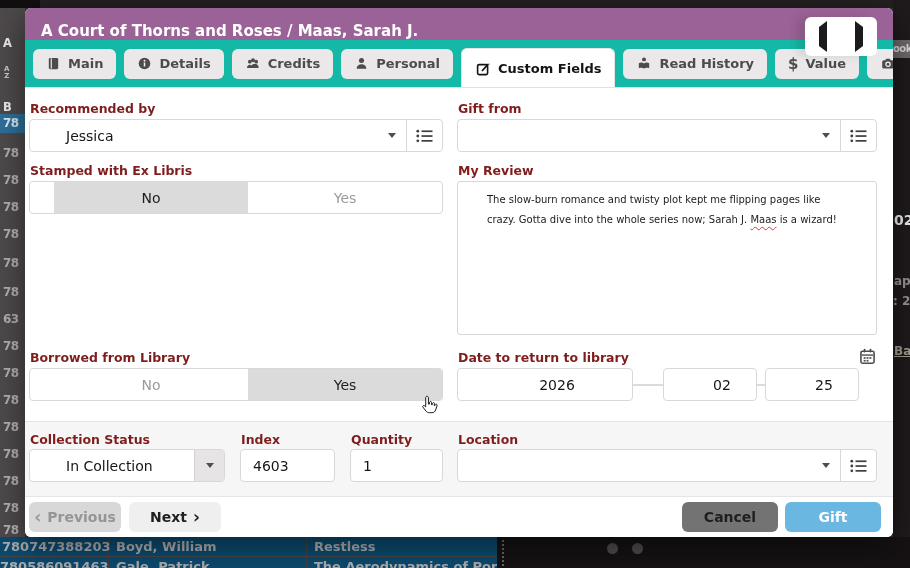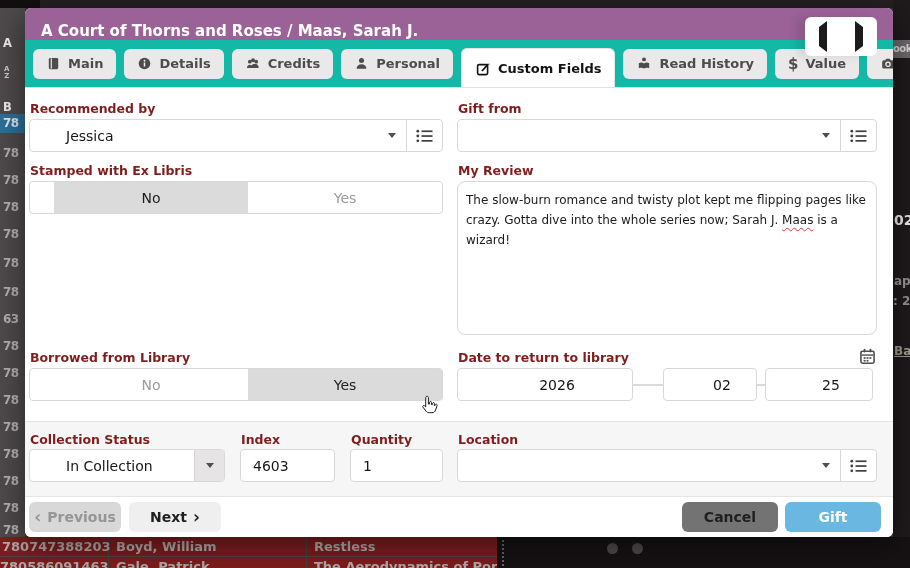--- a/index.html
+++ b/index.html
@@ -12,21 +12,21 @@
   .bg-left { position:absolute; left:0; top:8px; width:25px; height:529px; background:#4e4a4c; overflow:hidden; }
   .lsi { position:absolute; left:3px; font-size:12px; color:#b2afb0; font-weight:600; letter-spacing:-0.5px; }
   .lsi.hdr { color:#eeecec; font-weight:bold; font-size:11.5px; }
   .lsi.hl { left:0; top:106px; width:25px; height:19px; line-height:19px; padding-left:3px; background:#2e6f99; color:#d8e8f3; }
   .sort-icon { position:absolute; left:4px; top:58px; color:#cac7c8; font-size:7px; line-height:7px; font-weight:bold; text-align:center; }
   .bg-right { position:absolute; left:893px; top:0; width:17px; height:568px; background:#1f1a1c; overflow:hidden; }
   .bg-right .hdrband { position:absolute; left:0; top:40px; width:17px; height:18px; background:#6e696c; color:#ddd9db; font-size:10px; font-weight:bold; line-height:18px; letter-spacing:-0.5px; }
   .frag { position:absolute; left:1px; color:#9a9597; font-size:12px; font-weight:600; white-space:nowrap; }
   .frag.big { color:#f0eeee; font-weight:bold; font-size:14px; }
   .frag.link { color:#a59f90; text-decoration:underline; }
-  .bg-table { position:absolute; left:0; top:537px; width:497px; height:31px; background:#7f1d1d; overflow:hidden; }
+  .bg-table { position:absolute; left:0; top:537px; width:497px; height:31px; background:#0c4a6e; overflow:hidden; }
   .bg-table .vline { position:absolute; top:0; width:1px; height:31px; background:#434042; }
   .bg-table .hline { position:absolute; left:0; top:19px; width:497px; height:1px; background:#4a4648; }
   .btc { position:absolute; color:#aeabac; font-size:13px; font-weight:600; white-space:nowrap; }
   .bg-dark { position:absolute; left:497px; top:537px; width:413px; height:31px; background:#161214; }
   .bg-dark .dot { position:absolute; top:6px; width:11px; height:11px; border-radius:50%; background:#4e4a4c; }
   .dots-divider { position:absolute; left:502px; top:540px; height:26px; border-left:2px dotted #6a6668; }
 
   
   .modal { position:absolute; left:25px; top:8px; width:868px; height:529px; background:#fff; border-radius:6px; box-shadow:0 8px 30px rgba(0,0,0,0.5); }
   .titlebar { position:absolute; left:0; top:0; width:868px; height:32px; background:#9a6296; border-radius:6px 6px 0 0; display:flex; align-items:flex-end; padding:0 14px 0 16px; }
@@ -46,21 +46,21 @@
   .combo .val { flex:1; display:flex; align-items:center; padding:0 12px; font-size:14px; color:#161616; overflow:hidden; }
   .combo .caret { width:28px; display:flex; align-items:center; justify-content:center; }
   .caret-tri { width:0; height:0; border-left:4px solid transparent; border-right:4px solid transparent; border-top:5px solid #4f4f4f; }
   .combo .listbtn { width:36px; border-left:1px solid #d9d8d8; display:flex; align-items:center; justify-content:center; }
   .toggle { overflow:hidden; }
   .toggle .opt { flex:1; display:flex; align-items:center; justify-content:center; font-size:14px; color:#9b9b9b; }
   .toggle .opt.sel { background:#dcdbdb; color:#1e1e1e; }
   .textfield { align-items:center; padding:0 12px; font-size:14px; color:#161616; }
   .datebox { align-items:center; justify-content:center; font-size:14px; color:#161616; }
   .date-conn { position:absolute; height:2px; background:#dcdbdb; }
-  .review { position:absolute; background:#fff; border:1px solid #d9d8d8; border-radius:8px; padding:8px 8px; font-size:12px; line-height:20px; color:#1b1b1b; }
+  .review { position:absolute; background:#fff; border:1px solid #d9d8d8; border-radius:3px; padding:8px 29px; font-size:10px; line-height:20px; color:#1b1b1b; }
   .wavy { text-decoration:underline; text-decoration-style:wavy; text-decoration-color:#d43a3a; text-decoration-thickness:1px; text-underline-offset:3px; }
   .band { position:absolute; left:0; top:413px; width:868px; height:76px; background:#f7f6f6; border-top:1px solid #e6e5e5; border-bottom:1px solid #e6e5e5; }
   .selectbox .val { flex:1; display:flex; align-items:center; padding:0 12px; font-size:14px; color:#161616; }
   .selectbox .dd { width:30px; background:#e6e4e5; border-left:1px solid #d3d2d2; border-radius:0 3px 3px 0; display:flex; align-items:center; justify-content:center; }
   .footer { position:absolute; left:0; bottom:0; width:868px; height:40px; background:#fff; border-radius:0 0 6px 6px; }
   .btn { position:absolute; top:5px; height:30px; border-radius:6px; display:flex; align-items:center; justify-content:center; gap:6px; font-size:14px; font-weight:600; }
   .btn .chev { font-size:17px; font-weight:bold; line-height:14px; }
   .btn-prev { background:#d9d8d8; color:#959595; }
   .btn-next { background:#f0efef; color:#1f1f1f; }
   .btn-cancel { background:#737373; color:#1f1f1f; }
@@ -257,21 +257,21 @@
         <rect x="4.4" y="8.6" width="1.8" height="1.6" fill="#4c4c4c"></rect>
         <rect x="7.1" y="8.6" width="1.8" height="1.6" fill="#4c4c4c"></rect>
         <rect x="9.8" y="8.6" width="1.8" height="1.6" fill="#4c4c4c"></rect>
         <rect x="4.4" y="11.2" width="1.8" height="1.6" fill="#4c4c4c"></rect>
         <rect x="7.1" y="11.2" width="1.8" height="1.6" fill="#4c4c4c"></rect>
       </svg>
     <div class="datebox" style="left:432px;top:360px;width:176px">2026</div>
     <div class="date-conn" style="left:608px;top:376px;width:30px"></div>
     <div class="datebox" style="left:638px;top:360px;width:94px">02</div>
     <div class="date-conn" style="left:732px;top:376px;width:8px"></div>
-    <div class="datebox" style="left:740px;top:360px;width:108px">25</div>
+    <div class="datebox" style="left:740px;top:360px;width:94px">25</div>
 
     <svg class="cursor" width="22" height="24" viewBox="0 0 22 24">
       <path d="M9.1 2.3c.9 0 1.3.7 1.3 1.6v6.2l.9.1.3-2c.2-1.1 2-.9 1.9.3l-.1 2.1.8.2.5-1.6c.3-1.1 2-.6 1.8.5l-.3 1.7.7.3.6-1.1c.5-1 2-.2 1.6.9l-1.5 4.5c-.5 1.7-1.7 2.7-3.7 2.7h-2.7c-1.3 0-2.4-.5-3.2-1.6l-3.1-4c-.7-.9.7-2.1 1.5-1.4l1.3 1.1V3.9c0-.9.5-1.6 1.4-1.6z" fill="#fff" stroke="#1a1a1a" stroke-width="1"></path>
     </svg>
 
     <div class="band"></div>
     <span class="label" style="left:5px;top:424px">Collection Status</span>
     <div class="selectbox" style="left:4px;top:441px;width:196px">
       <div class="val">In Collection</div>
       <div class="dd">

